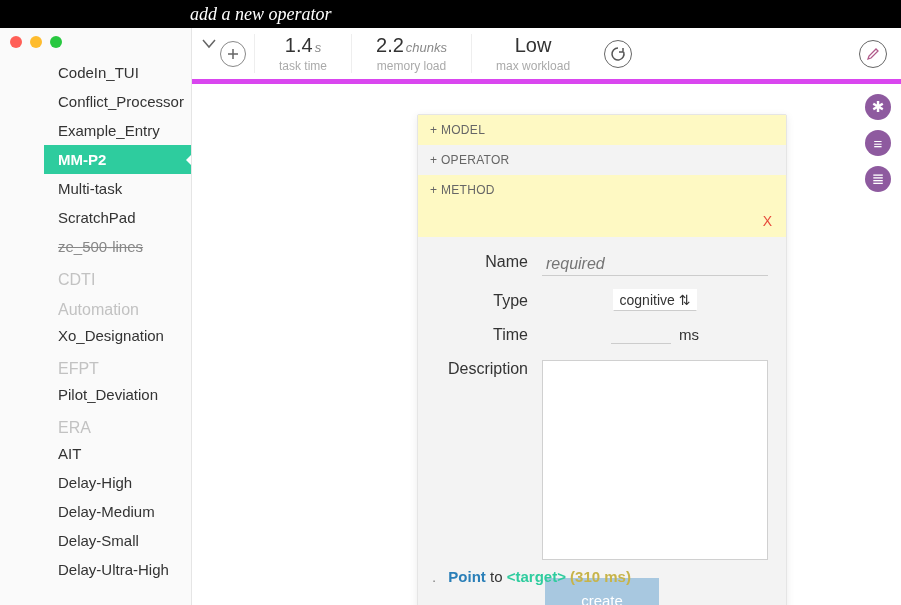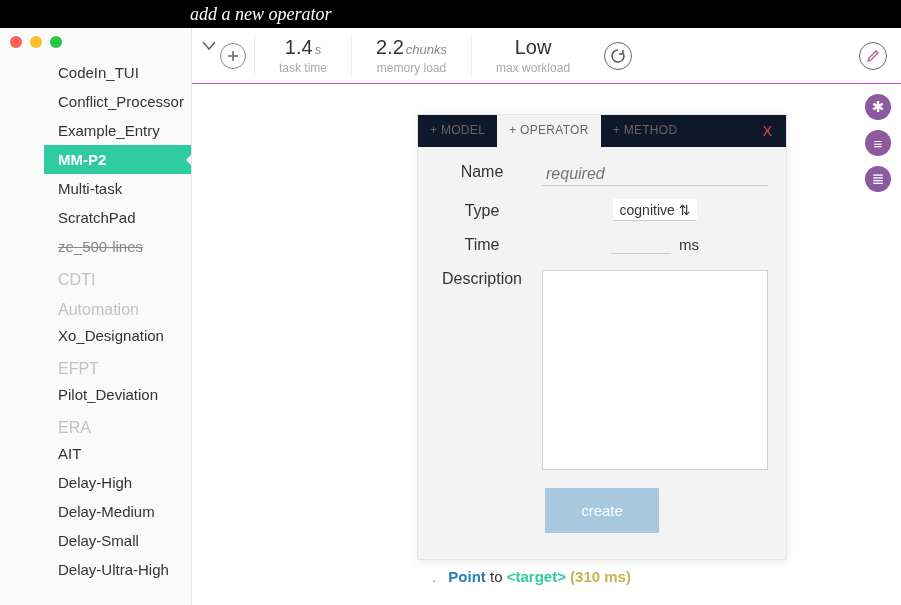--- a/index.html
+++ b/index.html
@@ -12,41 +12,41 @@
 .tl-yellow { background: #febc2e; }
 .tl-green { background: #28c840; }
 .app { display: flex; height: calc(100% - 28px); }
 .sidebar { width: 192px; background: #fafafa; border-right: 1px solid #e5e5e5; overflow: hidden; padding-top: 30px; padding-left: 44px; }
 .sidebar-item { padding: 6px 14px; font-size: 15px; color: #333; cursor: pointer; position: relative; }
 .sidebar-item.active { background: #2ecc9e; color: #fff; font-weight: 600; }
 .sidebar-item.active::after { content: ""; position: absolute; right: -1px; top: 50%; transform: translateY(-50%); border: 6px solid transparent; border-right-color: #fff; }
 .sidebar-item.strike { text-decoration: line-through; color: #888; }
 .sidebar-group { padding: 10px 14px 2px; font-size: 16px; color: #c2c2c2; font-weight: 400; }
 .main { flex: 1; position: relative; background: #fff; }
-.topbar { display: flex; align-items: center; gap: 0; height: 56px; border-bottom: 1px solid #d946ef; padding-left: 10px; }
+.topbar { display: flex; align-items: center; gap: 0; height: 56px; border-bottom: 5px solid #d946ef; padding-left: 10px; }
 .add-circle { width: 26px; height: 26px; border: 1.5px solid #888; border-radius: 50%; display: flex; align-items: center; justify-content: center; color: #666; font-size: 18px; margin-right: 8px; cursor: pointer; }
 .chev-down { margin-right: 4px; margin-bottom: 20px; }
 .chev-down svg { display:block; }
 .metric { padding: 0 24px; text-align: center; border-left: 1px solid #eee; }
 .metric:first-of-type { border-left: none; margin-left: auto; }
 .metric-value { font-size: 20px; font-weight: 300; color: #333; }
 .metric-unit { font-size: 13px; font-style: italic; color: #888; margin-left: 2px; }
 .metric-label { font-size: 12px; color: #aaa; margin-top: 2px; }
 .refresh-btn, .edit-btn { width: 28px; height: 28px; border: 1.5px solid #666; border-radius: 50%; display: flex; align-items: center; justify-content: center; margin: 0 10px; cursor: pointer; }
 .edit-btn { margin-right: 14px; }
 .right-rail { position: absolute; right: 10px; top: 66px; display: flex; flex-direction: column; gap: 10px; }
 .rail-btn { width: 26px; height: 26px; border-radius: 50%; background: #8e5a9f; color: #fff; display: flex; align-items: center; justify-content: center; font-size: 15px; cursor: pointer; }
 .dialog { position: absolute; left: 225px; top: 86px; width: 370px; background: #f3f3f3; border: 1px solid #e5e5e5; border-radius: 2px; box-shadow: 0 2px 8px rgba(0,0,0,0.08); }
-.tabs { display: flex; background: #0f172a; }
+.tabs { display: flex; background: #fef9c3; flex-direction: column; }
 .tab { padding: 8px 12px; font-size: 12px; color: #666; cursor: pointer; letter-spacing: 0.3px; }
 .tab.active { background: #f3f3f3; font-weight: 400; }
 .close-x { margin-left: auto; padding: 8px 14px; color: #e74c3c; cursor: pointer; font-size: 14px; }
 .form { padding: 16px 18px 18px; }
 .form-row { display: flex; align-items: flex-start; margin-bottom: 16px; }
-.form-label { width: 106px; text-align: center; padding-right: 14px; font-size: 16px; color: #333; }
+.form-label { width: 106px; text-align: right; padding-right: 14px; font-size: 16px; color: #333; }
 .form-input { flex: 1; border: none; border-bottom: 1px solid #ccc; background: transparent; font-size: 16px; padding: 2px 4px; font-style: italic; color: #000000; outline: none; }
 .form-select { border: 1px solid transparent; border-bottom: 1px solid #ccc; background: #fff; font-size: 14px; padding: 2px 6px; cursor: pointer; }
 .time-input { width: 60px; border: none; border-bottom: 1px solid #ccc; background: transparent; text-align: right; margin-right: 4px; outline:none; }
 .unit { font-size: 15px; }
 .textarea { flex: 1; height: 200px; border: 1px solid #d0d0d0; background: #fff; resize: none; outline: none; padding: 6px; font-family: inherit; font-size: 13px; }
 .create-btn { display: block; margin: 18px auto 8px; background: #a8c8e0; color: #fff; border: none; padding: 14px 36px; font-size: 15px; cursor: pointer; }
 .line-snippet { position: absolute; left: 240px; bottom: 20px; font-size: 15px; }
 .dot { color: #888; margin-right: 8px; }
 .point { color: #2a7fb8; font-weight: 600; }
 .to { color: #333; }

